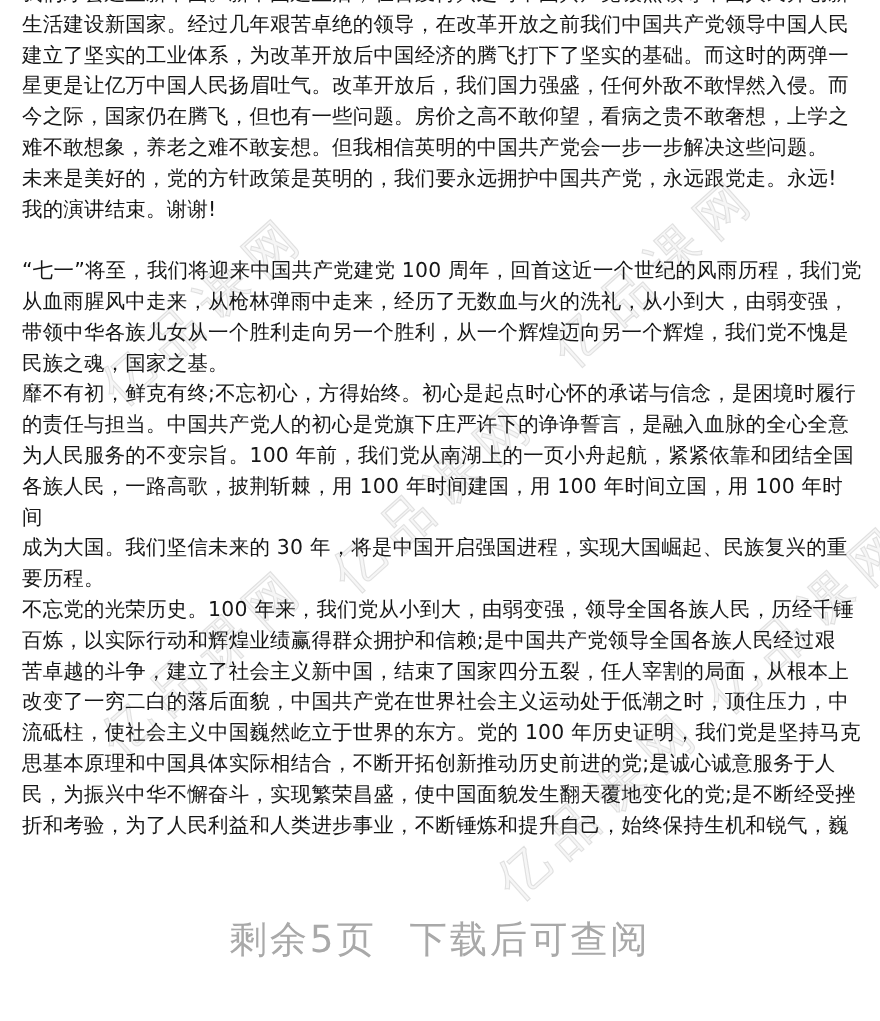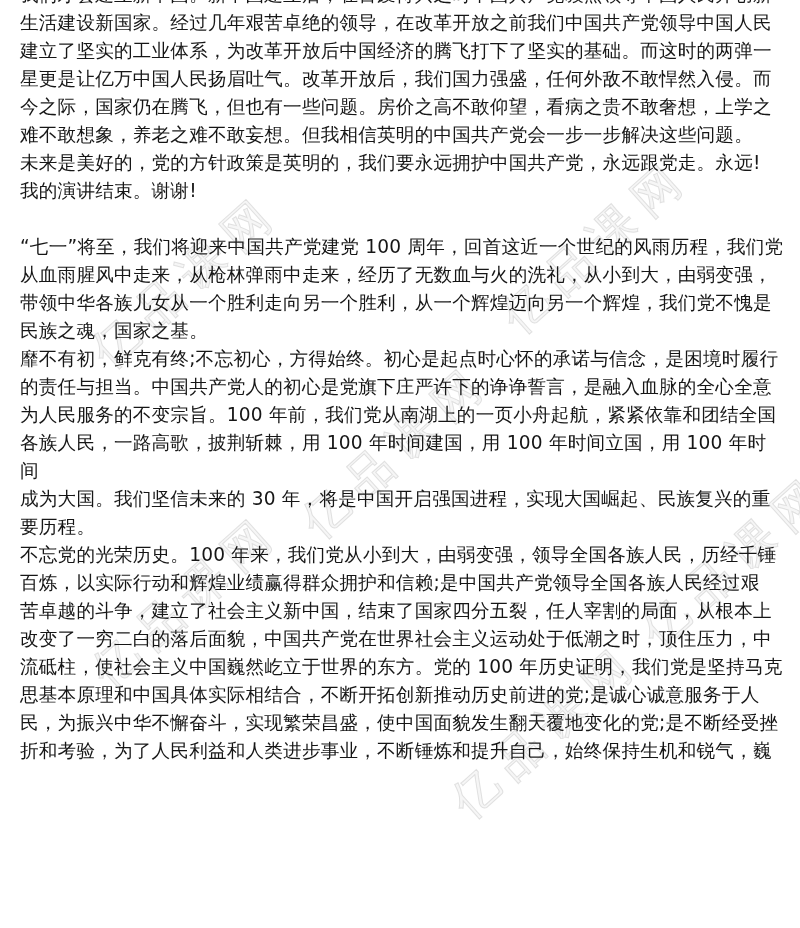--- a/index.html
+++ b/index.html
@@ -102,14 +102,17 @@
     <div class="para">不忘党的光荣历史。100 年来，我们党从小到大，由弱变强，领导全国各族人民，历经千锤
 百炼，以实际行动和辉煌业绩赢得群众拥护和信赖;是中国共产党领导全国各族人民经过艰
 苦卓越的斗争，建立了社会主义新中国，结束了国家四分五裂，任人宰割的局面，从根本上
 改变了一穷二白的落后面貌，中国共产党在世界社会主义运动处于低潮之时，顶住压力，中
 流砥柱，使社会主义中国巍然屹立于世界的东方。党的 100 年历史证明，我们党是坚持马克
 思基本原理和中国具体实际相结合，不断开拓创新推动历史前进的党;是诚心诚意服务于人
 民，为振兴中华不懈奋斗，实现繁荣昌盛，使中国面貌发生翻天覆地变化的党;是不断经受挫
 折和考验，为了人民利益和人类进步事业，不断锤炼和提升自己，始终保持生机和锐气，巍</div>
   </div>
 
+  <div class="footer-notice">
+    <span class="count">剩余5页</span><span class="hint">下载后可查阅</span>
+  </div>
 
 </div>
 
 </body></html>

